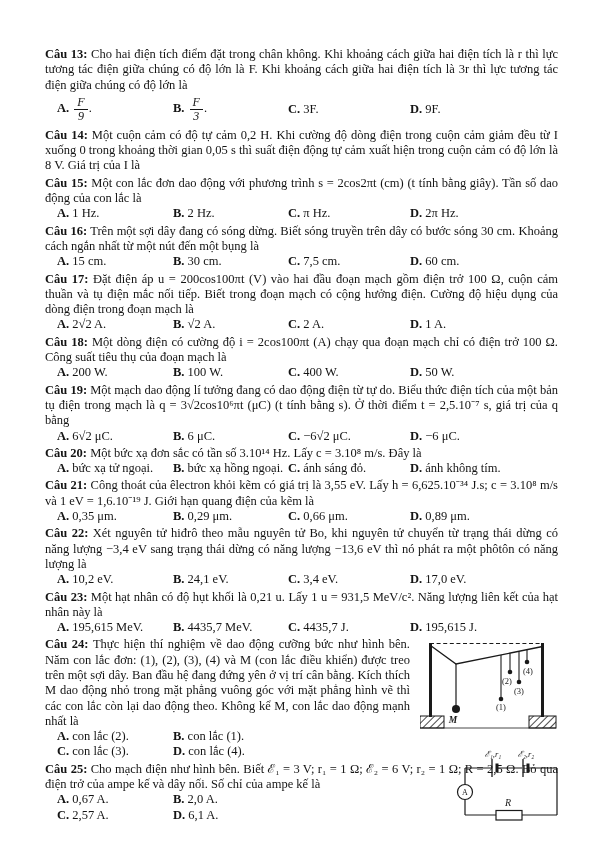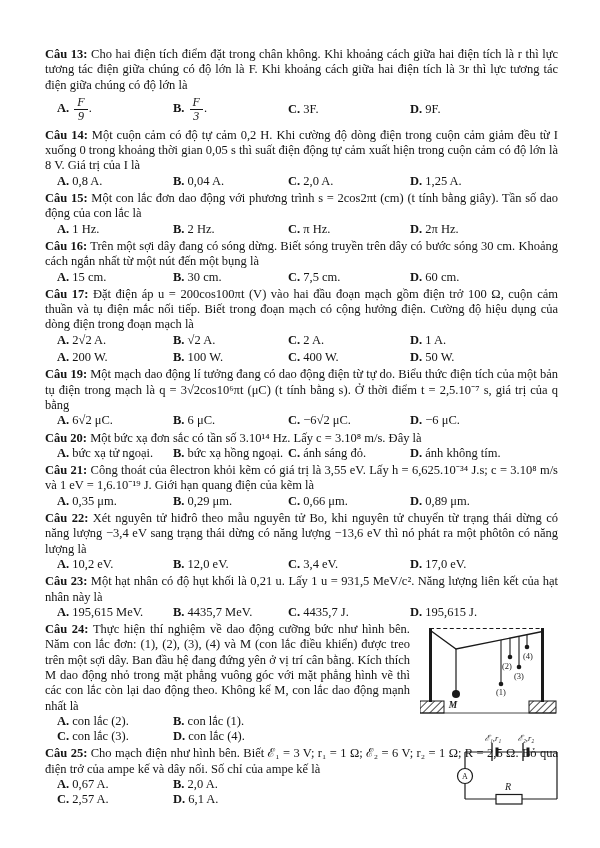--- a/index.html
+++ b/index.html
@@ -45,26 +45,20 @@
             <span class="fnum">F</span>
             <span class="fden">3</span>
           </span><span>.</span></span>
       <span class="opt"><b class="okey">C.</b> <span>3F.</span></span>
       <span class="opt"><b class="okey">D.</b> <span>9F.</span></span>
     </div>
   </section>
 
   <section class="q">
     <p class="qtext"><b class="qlabel">Câu 14:</b> <span>Một cuộn cảm có độ tự cảm 0,2 H. Khi cường độ dòng điện trong cuộn cảm giảm đều từ I xuống 0 trong khoảng thời gian 0,05 s thì suất điện động tự cảm xuất hiện trong cuộn cảm có độ lớn là 8 V. Giá trị của I là</span></p>
-    <div class="opts opts4">
-      <span class="opt"><b class="okey">A.</b> <span>0,8 A.</span></span>
-      <span class="opt"><b class="okey">B.</b> <span>0,04 A.</span></span>
-      <span class="opt"><b class="okey">C.</b> <span>2,0 A.</span></span>
-      <span class="opt"><b class="okey">D.</b> <span>1,25 A.</span></span>
-    </div>
   </section>
 
   <section class="q">
     <p class="qtext"><b class="qlabel">Câu 15:</b> <span>Một con lắc đơn dao động với phương trình s = 2cos2πt (cm) (t tính bằng giây). Tần số dao động của con lắc là</span></p>
     <div class="opts opts4">
       <span class="opt"><b class="okey">A.</b> <span>1 Hz.</span></span>
       <span class="opt"><b class="okey">B.</b> <span>2 Hz.</span></span>
       <span class="opt"><b class="okey">C.</b> <span>π Hz.</span></span>
       <span class="opt"><b class="okey">D.</b> <span>2π Hz.</span></span>
     </div>
@@ -84,20 +78,21 @@
     <p class="qtext"><b class="qlabel">Câu 17:</b> <span>Đặt điện áp u = 200cos100πt (V) vào hai đầu đoạn mạch gồm điện trở 100 Ω, cuộn cảm thuần và tụ điện mắc nối tiếp. Biết trong đoạn mạch có cộng hưởng điện. Cường độ hiệu dụng của dòng điện trong đoạn mạch là</span></p>
     <div class="opts opts4">
       <span class="opt"><b class="okey">A.</b> <span>2√2 A.</span></span>
       <span class="opt"><b class="okey">B.</b> <span>√2 A.</span></span>
       <span class="opt"><b class="okey">C.</b> <span>2 A.</span></span>
       <span class="opt"><b class="okey">D.</b> <span>1 A.</span></span>
     </div>
   </section>
 
   <section class="q">
+    <p class="qtext"><b class="qlabel">Câu 18:</b> <span>Một dòng điện có cường độ i = 2cos100πt (A) chạy qua đoạn mạch chỉ có điện trở 100 Ω. Công suất tiêu thụ của đoạn mạch là</span></p>
     <div class="opts opts4">
       <span class="opt"><b class="okey">A.</b> <span>200 W.</span></span>
       <span class="opt"><b class="okey">B.</b> <span>100 W.</span></span>
       <span class="opt"><b class="okey">C.</b> <span>400 W.</span></span>
       <span class="opt"><b class="okey">D.</b> <span>50 W.</span></span>
     </div>
   </section>
 
   <section class="q">
     <p class="qtext"><b class="qlabel">Câu 19:</b> <span>Một mạch dao động lí tưởng đang có dao động điện từ tự do. Biểu thức điện tích của một bản tụ điện trong mạch là q = 3√2cos10⁶πt (μC) (t tính bằng s). Ở thời điểm t = 2,5.10⁻⁷ s, giá trị của q bằng</span></p>
@@ -126,21 +121,21 @@
       <span class="opt"><b class="okey">B.</b> <span>0,29 μm.</span></span>
       <span class="opt"><b class="okey">C.</b> <span>0,66 μm.</span></span>
       <span class="opt"><b class="okey">D.</b> <span>0,89 μm.</span></span>
     </div>
   </section>
 
   <section class="q">
     <p class="qtext"><b class="qlabel">Câu 22:</b> <span>Xét nguyên tử hiđrô theo mẫu nguyên tử Bo, khi nguyên tử chuyển từ trạng thái dừng có năng lượng −3,4 eV sang trạng thái dừng có năng lượng −13,6 eV thì nó phát ra một phôtôn có năng lượng là</span></p>
     <div class="opts opts4">
       <span class="opt"><b class="okey">A.</b> <span>10,2 eV.</span></span>
-      <span class="opt"><b class="okey">B.</b> <span>12,0 eV.</span></span>
+      <span class="opt"><b class="okey">B.</b> <span>24,1 eV.</span></span>
       <span class="opt"><b class="okey">C.</b> <span>3,4 eV.</span></span>
       <span class="opt"><b class="okey">D.</b> <span>17,0 eV.</span></span>
     </div>
   </section>
 
   <section class="q">
     <p class="qtext"><b class="qlabel">Câu 23:</b> <span>Một hạt nhân có độ hụt khối là 0,21 u. Lấy 1 u = 931,5 MeV/c². Năng lượng liên kết của hạt nhân này là</span></p>
     <div class="opts opts4">
       <span class="opt"><b class="okey">A.</b> <span>195,615 MeV.</span></span>
       <span class="opt"><b class="okey">B.</b> <span>4435,7 MeV.</span></span>

